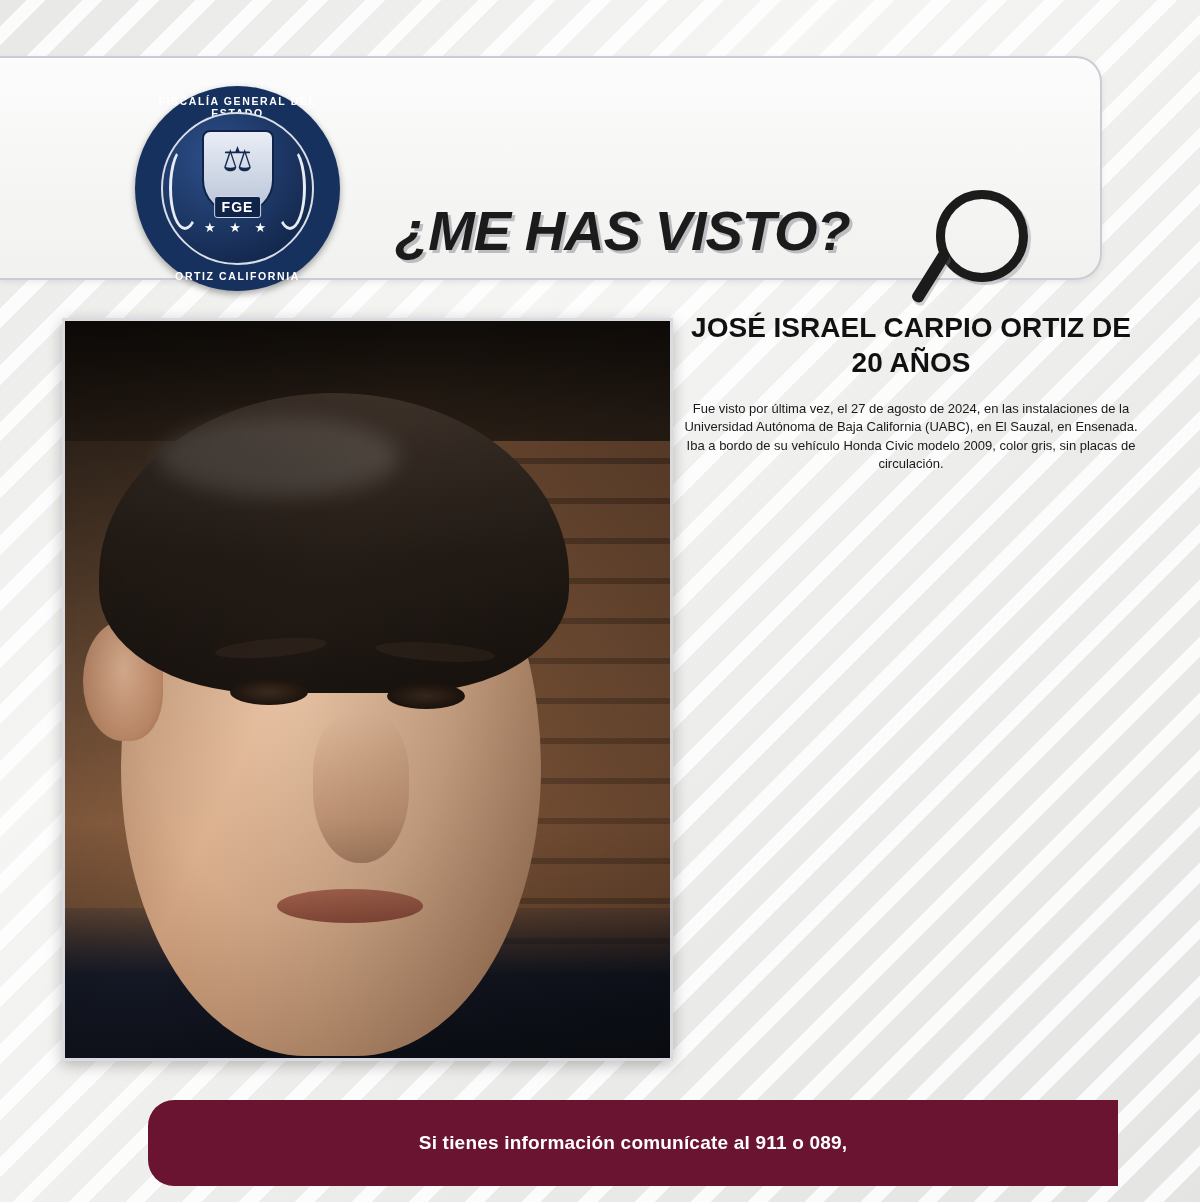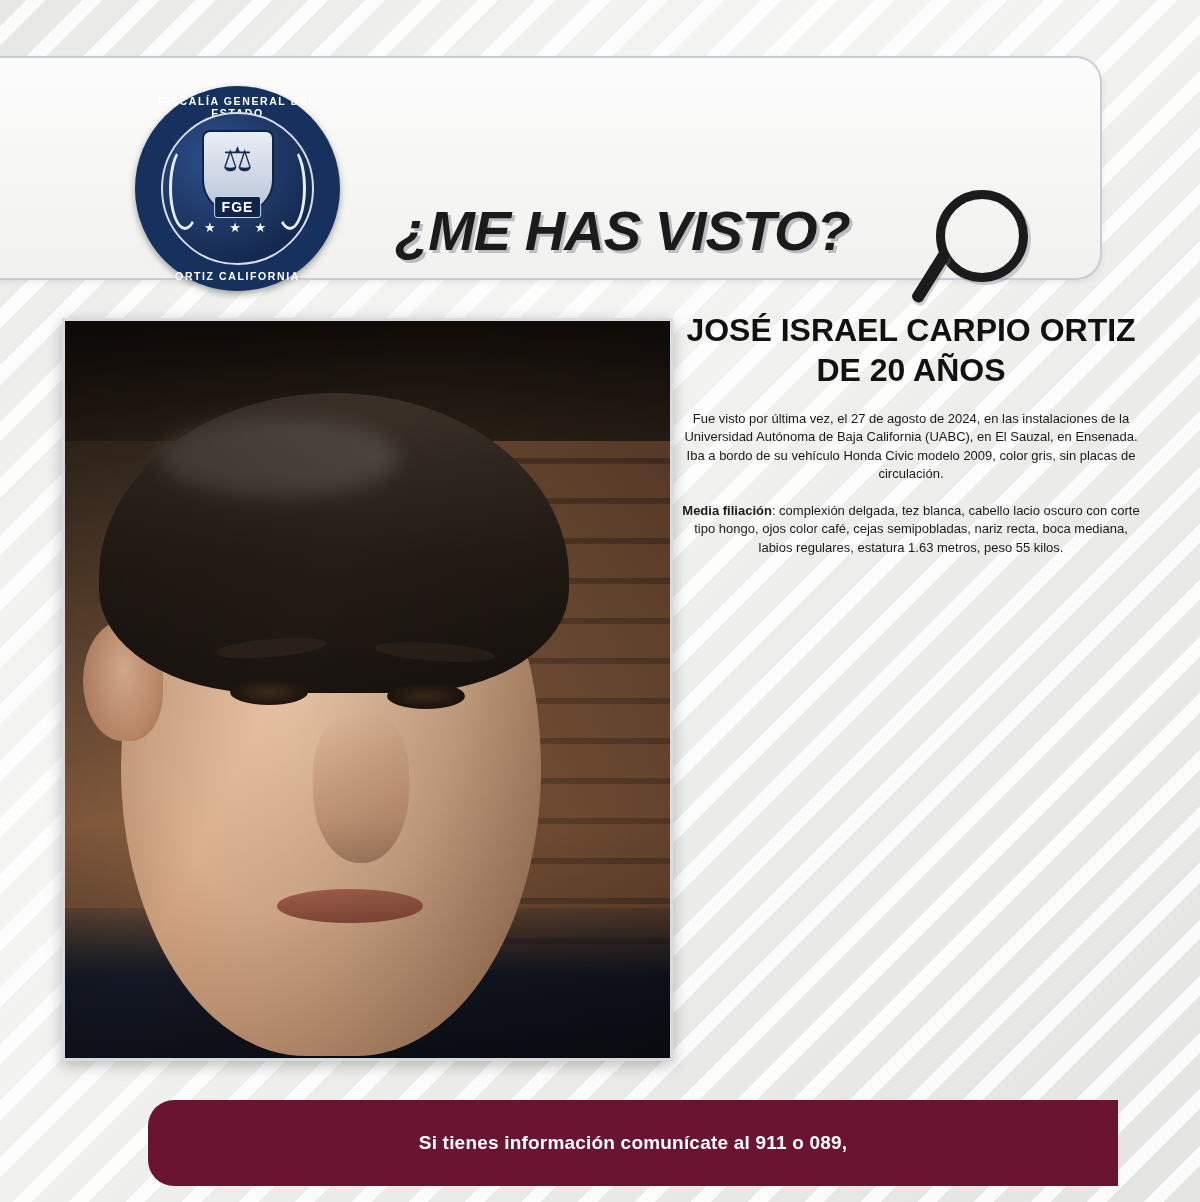--- a/index.html
+++ b/index.html
@@ -296,21 +296,21 @@
 
   
   .info {
     position: absolute;
     left: 676px;
     top: 310px;
     width: 470px;
     text-align: center;
   }
   .person-name {
-    font-size: 32px;
+    font-size: 28px;
     font-weight: bold;
     color: #111;
     line-height: 1.25;
     margin-bottom: 20px;
   }
   .para {
     font-size: 13px;
     color: #1a1a1a;
     line-height: 1.42;
     margin-bottom: 18px;
@@ -382,23 +382,20 @@
     <div class="nose"></div>
     <div class="mouth"></div>
     <div class="photo-shade"></div>
   </div>
 
   <div class="info">
     <div class="person-name">JOSÉ ISRAEL CARPIO ORTIZ DE 20 AÑOS</div>
 
     <div class="para">Fue visto por última vez, el 27 de agosto de 2024, en las instalaciones de la Universidad Autónoma de Baja California (UABC), en El Sauzal, en Ensenada. Iba a bordo de su vehículo Honda Civic modelo 2009, color gris, sin placas de circulación.</div>
 
-    <div class="para">
-      <b>Media filiación</b><span>: complexión delgada, tez blanca, cabello lacio oscuro con corte tipo hongo, ojos color café, cejas semipobladas,  nariz recta, boca mediana, labios regulares, estatura 1.63 metros, peso 55 kilos.</span>
-    </div>
 
   </div>
 
   <div class="footer">
     <div>Si tienes información comunícate al 911 o 089,</div>
   </div>
 
 </div>
 
 </body></html>

